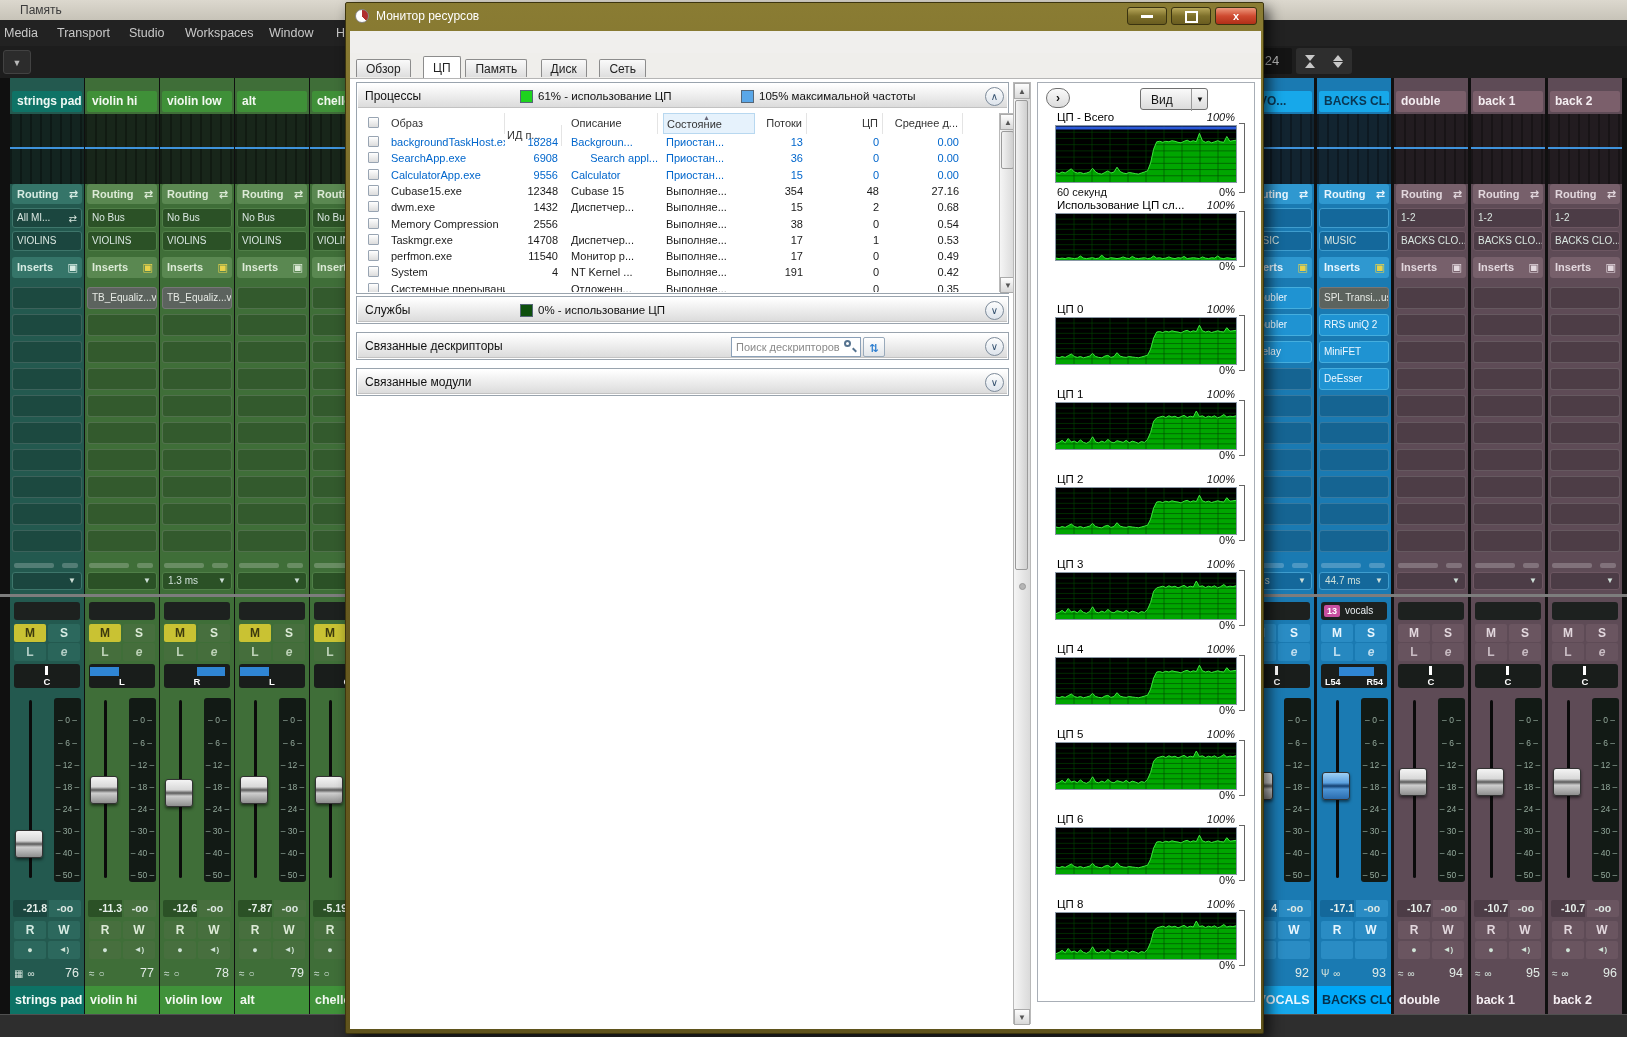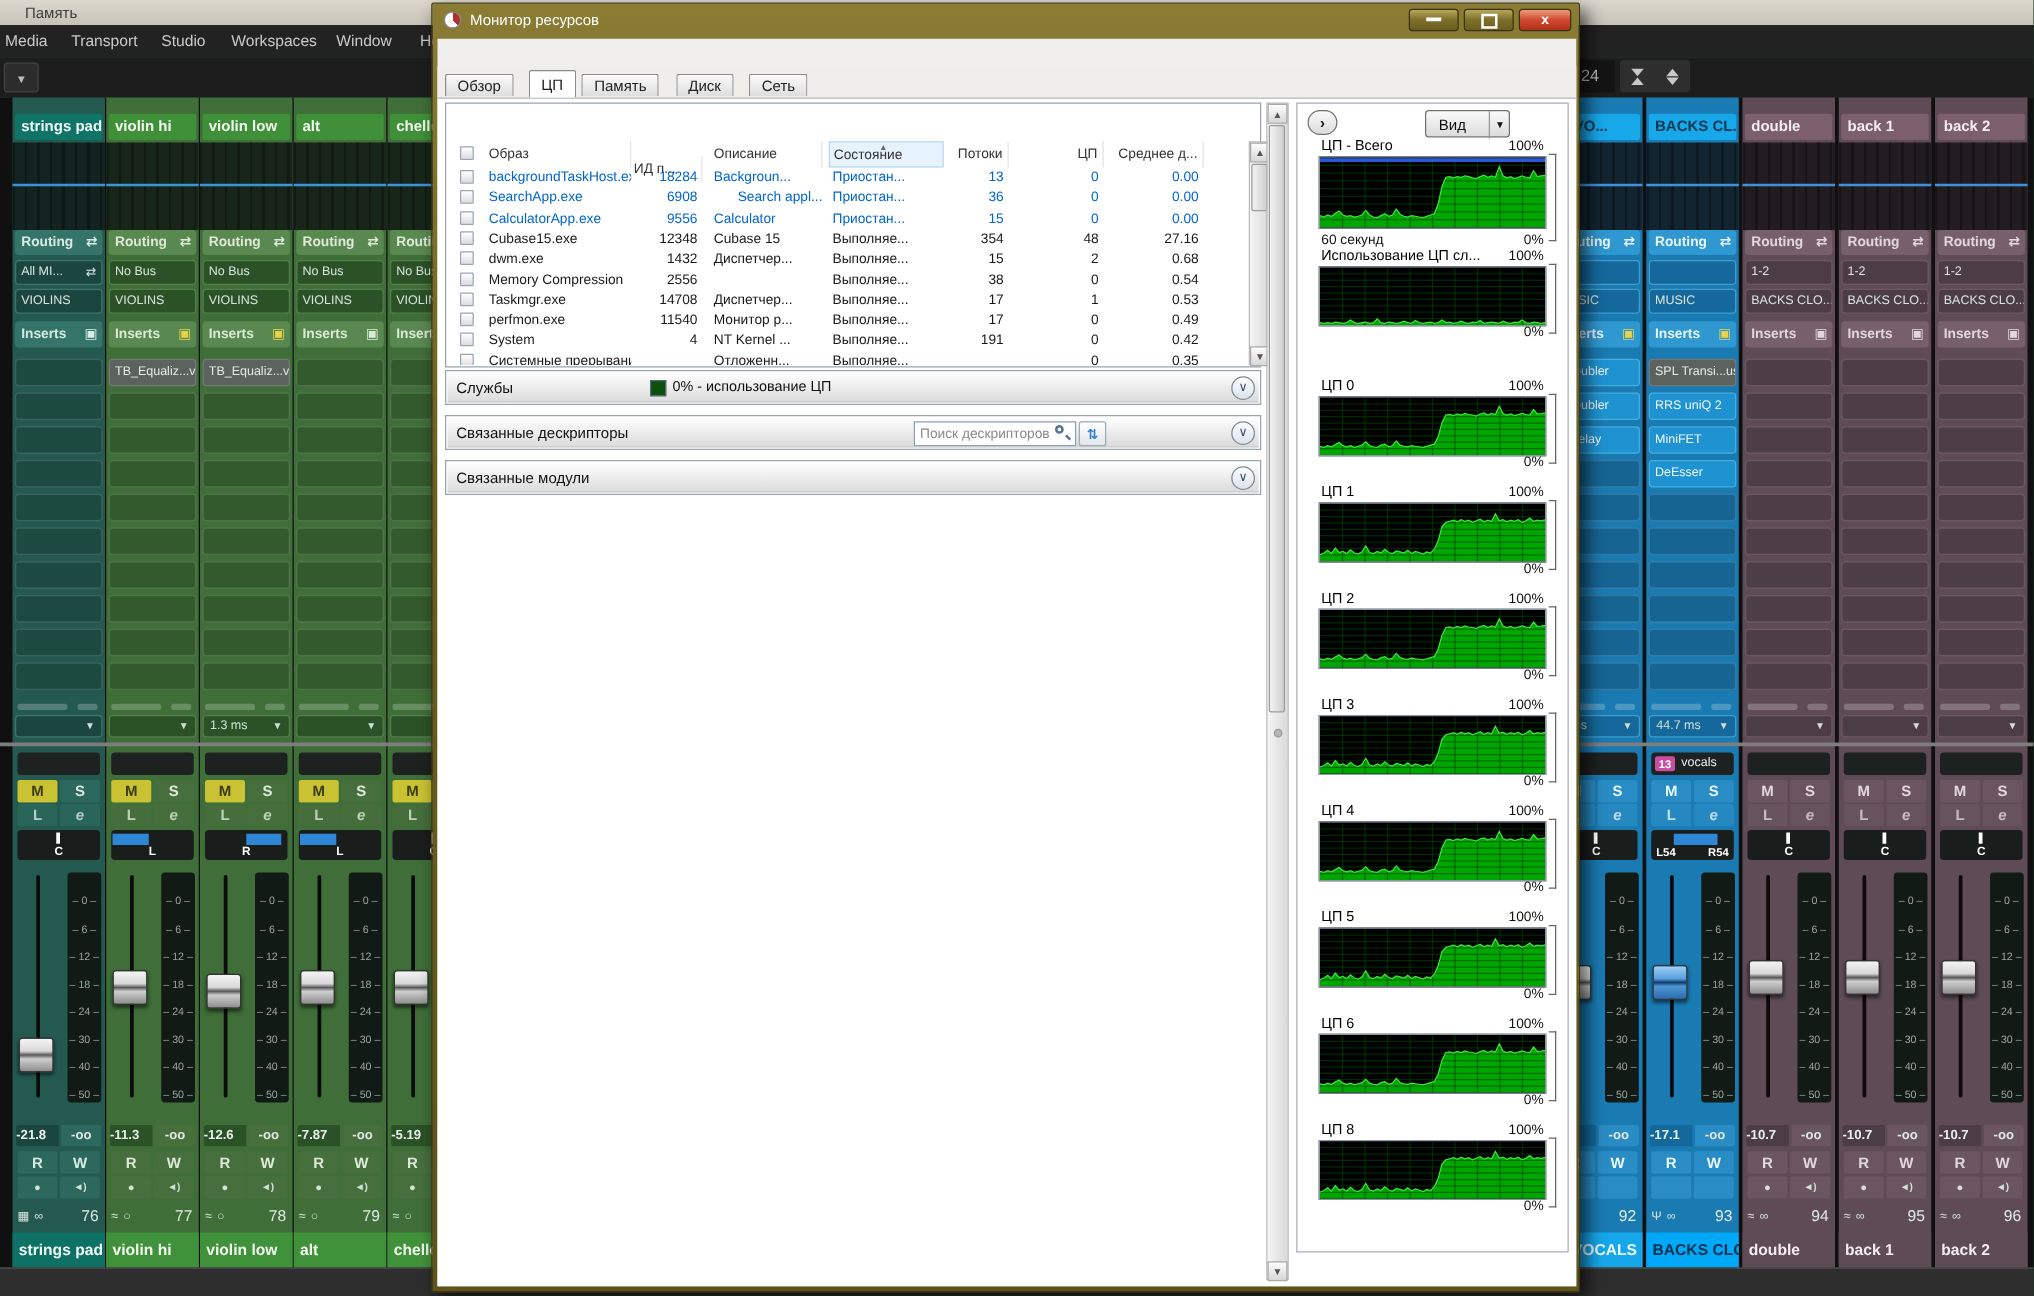--- a/index.html
+++ b/index.html
@@ -57,21 +57,21 @@
   .panl,.panr{position:absolute;bottom:1px;font-size:9px;font-weight:bold;}
   .panl{left:4px}.panr{right:4px}
   .fzone{left:0;top:616px;width:74px;height:190px;}
   .ftrack{position:absolute;left:19px;top:6px;width:3px;height:178px;background:#0b0b0b;border-radius:2px;}
   .fcap{position:absolute;left:5px;width:28px;height:28px;border:1px solid #333;border-radius:3px;
         background:linear-gradient(180deg,#f4f4f4 0%,#d8d8d8 38%,#5a5a5a 50%,#cecece 62%,#8e8e8e 100%);box-shadow:0 2px 3px rgba(0,0,0,.5);}
   .fcap.blue{background:linear-gradient(180deg,#9ed0f5 0%,#5ba0de 38%,#123f70 50%,#4f96d6 62%,#2a6cae 100%);}
   .meter{position:absolute;left:44px;top:4px;width:27px;height:184px;background:#121a15;border-radius:3px;}
   .scl{position:absolute;left:0;width:27px;height:10px;color:#93a89b;font-size:8.5px;line-height:10px;text-align:center;}
   .scl::before{content:"‒ ";}.scl::after{content:" ‒";}
-  .dbl{left:3px;top:822px;width:34px;height:17px;background:var(--row);border-radius:2px 0 0 2px;color:#e8f1ec;font-size:10.5px;font-weight:bold;text-align:left;line-height:17px;}
+  .dbl{left:3px;top:822px;width:34px;height:17px;background:var(--row);border-radius:2px 0 0 2px;color:#e8f1ec;font-size:10.5px;font-weight:bold;text-align:right;line-height:17px;}
   .dbr{left:39px;top:822px;width:32px;height:17px;background:var(--btn);border-radius:0 2px 2px 0;color:#dfe9e4;font-size:10.5px;font-weight:bold;text-align:center;line-height:17px;}
   .iconsrow{left:4px;top:885px;width:66px;height:20px;color:#d3e2da;font-size:11px;line-height:20px;}
   .iconsrow .num{position:absolute;right:1px;top:0;font-size:12.5px;color:#e3ece7;}
   .iconsrow .ig{margin-right:4px;font-size:10px;}
   .bplate{left:0;top:908px;width:74px;height:28px;background:var(--bplate);color:var(--bTx);font-weight:bold;font-size:12.5px;line-height:28px;padding-left:5px;overflow:hidden;white-space:nowrap;}
   .bplate.sel{background:#00a8f8;color:#04304d;}
 
   
   #win{left:345px;top:2px;width:919px;height:1032px;z-index:10;border:1px solid #3c350f;border-radius:2px;
        background:linear-gradient(#8a7c33,#6a5d20 40%,#5f531c);box-shadow:5px 6px 14px rgba(0,0,0,.65);}
@@ -109,21 +109,21 @@
   .sbar{background:linear-gradient(90deg,#f5f5f5,#dadada);border:1px solid #b9b9b9;}
   .sarrow{position:absolute;left:0;width:16px;height:16px;background:linear-gradient(#fdfdfd,#d8d8d8);border:1px solid #aaa;color:#555;font-size:8px;text-align:center;line-height:15px;}
   .sthumb{position:absolute;left:1px;width:13px;border:1px solid #9a9a9a;border-radius:2px;background:linear-gradient(90deg,#f2f2f2,#cfcfcf);}
   #rm-search{position:absolute;border:1px solid #8aa0b8;background:#fff;font-size:11px;color:#111;padding:0 20px 0 4px;font-family:inherit;}
   #rm-search::placeholder{color:#8a8a8a;}
   .mag{position:absolute;width:7px;height:7px;border:2px solid #56738f;border-radius:50%;}
   .magtail{position:absolute;width:5px;height:2px;background:#56738f;transform:rotate(45deg);}
   .refbtn{position:absolute;border:1px solid #9ab;background:linear-gradient(#fff,#e2e6ea);color:#2f7fd0;font-weight:bold;font-size:11px;text-align:center;border-radius:2px;}
   #rm-panel{border:1px solid #a8aeb6;background:#fff;}
   .gr-label{position:absolute;left:19px;font-size:11.5px;color:#000;height:16px;line-height:16px;}
-  .gr-max{position:absolute;width:60px;text-align:right;font-size:11px;color:#111;height:16px;line-height:16px;}
+  .gr-max{position:absolute;width:60px;text-align:right;font-size:11px;color:#111;height:16px;line-height:16px;font-style:italic;}
   .gr-box{position:absolute;left:17px;width:180px;border:1px solid #8a98a6;background:#000;}
   .gr-foot{position:absolute;font-size:11px;color:#111;height:14px;line-height:14px;}
   .gr-brk{position:absolute;width:6px;border:1px solid #666;border-left:none;}
   .viewbtn{position:absolute;border:1px solid #707070;border-radius:3px;background:linear-gradient(#fafafa,#dcdcdc);font-size:12px;color:#111;}
 </style>
 </head>
 <body>
 
 <div id="stage">
 
@@ -717,20 +717,28 @@
     <div class="a" id="win-body">
       <div class="a" id="rm-tabs">
           <div class="a rtab" style="left: 6px;">Обзор</div>
           <div class="a rtab active" style="left: 73px;">ЦП</div>
           <div class="a rtab" style="left: 115.4px;">Память</div>
           <div class="a rtab" style="left: 190.6px;">Диск</div>
           <div class="a rtab" style="left: 249.4px;">Сеть</div>
         </div>
       <div class="a" id="rm-content">
           <div class="a secbox" style="left: 6px; top: 3px; width: 653px; height: 212px;">
+            <div class="a secbar">
+              <span class="sectitle">Процессы</span>
+              <div class="a lsq" style="left: 162px; background: rgb(30, 211, 30);"></div>
+              <div class="a ltx" style="left: 180px; top: 0px;">61% - использование ЦП</div>
+              <div class="a lsq" style="left: 383px; background: rgb(90, 167, 232);"></div>
+              <div class="a ltx" style="left: 401px; top: 0px;">105% максимальной частоты</div>
+              <div class="a circ" style="left: 627px;">∧</div>
+            </div>
             <div class="a" style="left: 3px; top: 30px; width: 636px; height: 21px;">
               <div class="a cb" style="left: 8px; top: 4px;"></div>
               <div class="a thead-cell" style="left: 28px; width: 117px; text-align: left; padding-right: 0px; padding-left: 3px;">Образ</div>
               <div class="a thead-cell" style="left: 147px; width: 55px; text-align: left; padding-right: 4px; padding-left: 0px; margin-top: 12px;">ИД п...</div>
               <div class="a thead-cell" style="left: 208px; width: 90px; text-align: left; padding-right: 0px; padding-left: 3px;">Описание</div>
               <div class="a thead-cell" style="left: 303px; width: 92px; text-align: left; padding-right: 0px; padding-left: 3px; background: rgb(230, 242, 252); border: 1px solid rgb(184, 216, 240);">Состояние<span style="position: absolute; left: 45%; top: -7px; font-size: 8px; color: rgb(102, 102, 119);">▴</span></div>
               <div class="a thead-cell" style="left: 398px; width: 49px; text-align: right; padding-right: 4px; padding-left: 0px;">Потоки</div>
               <div class="a thead-cell" style="left: 450px; width: 73px; text-align: right; padding-right: 4px; padding-left: 0px;">ЦП</div>
               <div class="a thead-cell" style="left: 526px; width: 77px; text-align: right; padding-right: 4px; padding-left: 0px;">Среднее д...</div>
             </div>

